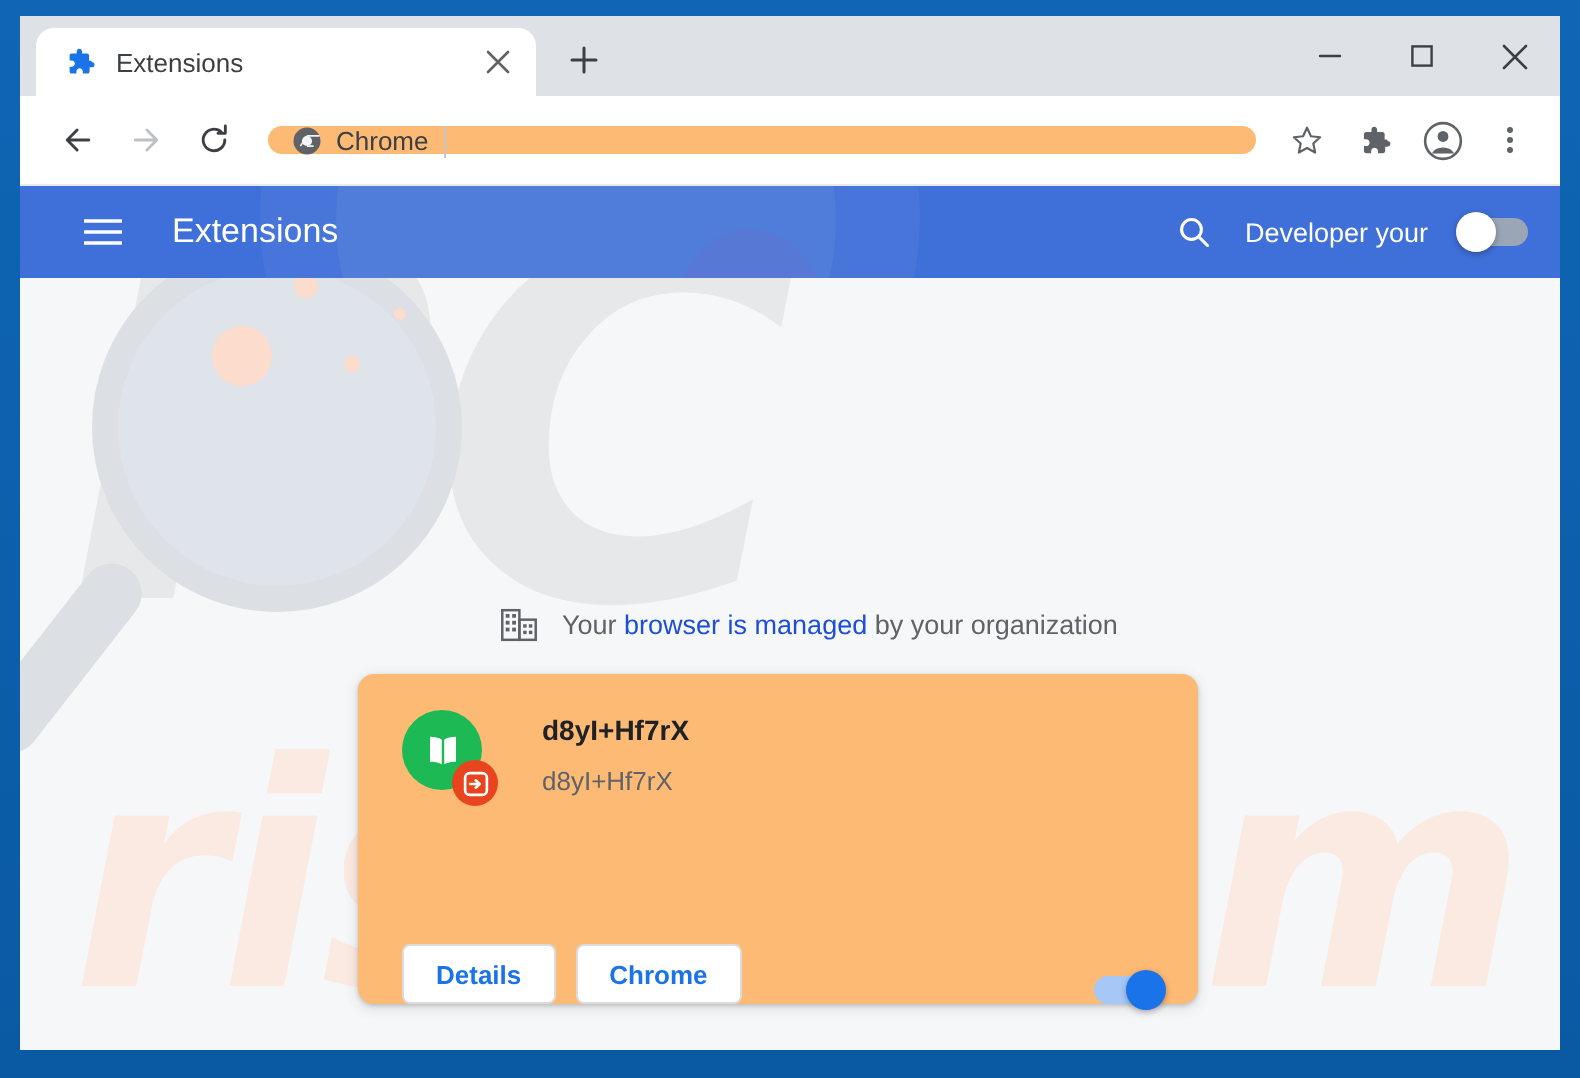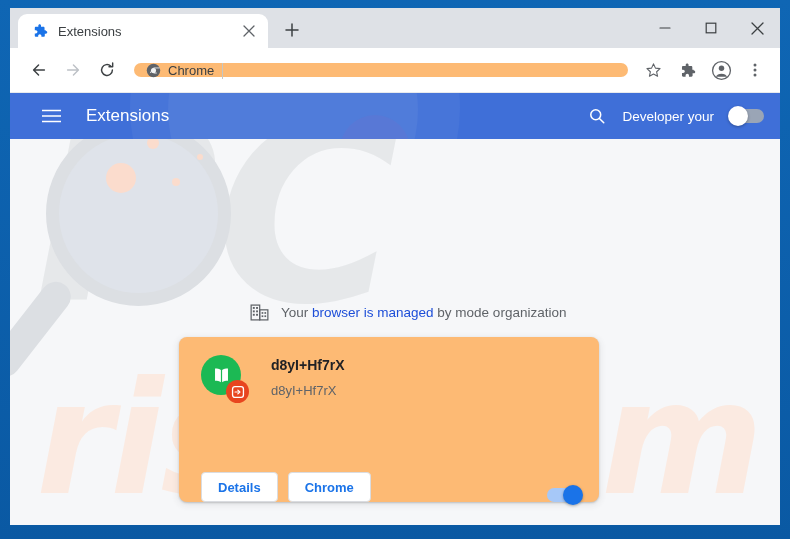--- a/index.html
+++ b/index.html
@@ -428,21 +428,21 @@
           <rect x="3" y="7.8" width="2" height="2"></rect>
               <rect x="6.4" y="7.8" width="2" height="2"></rect>
           <rect x="3" y="11.4" width="2" height="2"></rect>
               <rect x="6.4" y="11.4" width="2" height="2"></rect>
           <rect x="12.2" y="9.6" width="1.8" height="1.8"></rect>
               <rect x="15.2" y="9.6" width="1.8" height="1.8"></rect>
           <rect x="12.2" y="13" width="1.8" height="1.8"></rect>
               <rect x="15.2" y="13" width="1.8" height="1.8"></rect>
         </g>
       </svg>
-      <span id="managed-text"><span>Your </span><span class="lnk">browser is managed</span><span> by mode organization</span></span>
+      <span id="managed-text"><span>Your </span><span class="lnk">browser is managed</span><span> by your organization</span></span>
     </div>
 
     <div id="card">
       <div id="card-top">
         <div id="ext-icon-wrap">
           <div id="ext-icon-main">
             <svg width="21" height="21" viewBox="0 0 24 24">
               <path fill="#ffffff" d="M11.3 5.6 C9.6 4.3 7.2 3.9 4.6 3.9 V18.1 C7.2 18.1 9.6 18.5 11.3 19.7 Z"></path>
               <path fill="#ffffff" d="M12.7 5.6 C14.4 4.3 16.8 3.9 19.4 3.9 V18.1 C16.8 18.1 14.4 18.5 12.7 19.7 Z"></path>
             </svg>

